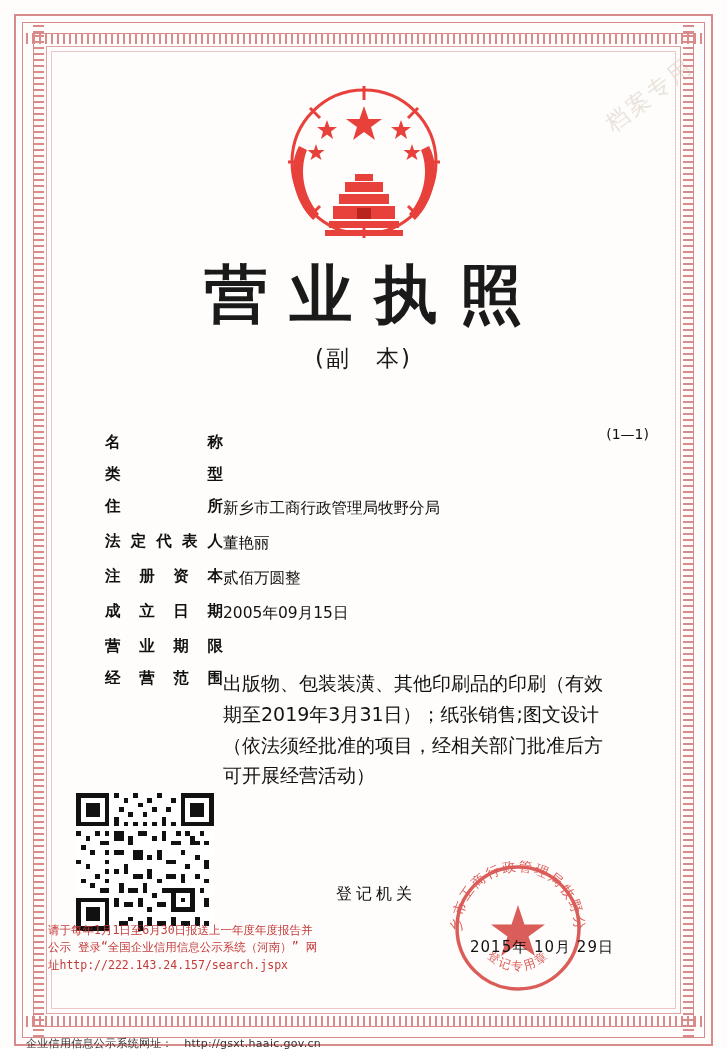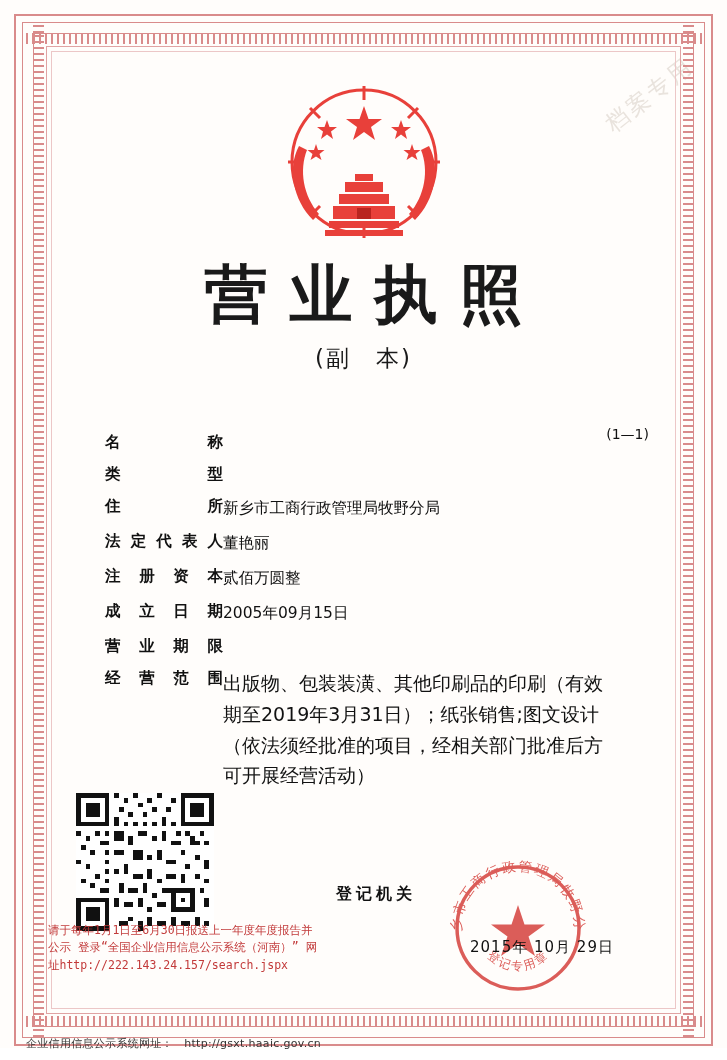--- a/index.html
+++ b/index.html
@@ -193,21 +193,21 @@
     line-height: 1.52;
     color: #c23a3a;
   }
 
   
   .reg-auth {
     position: absolute;
     left: 336px;
     top: 884px;
     font-size: 16px;
-    font-weight: 700;
+    font-weight: 400;
     letter-spacing: 4px;
     color: #111;
   }
   .reg-date {
     position: absolute;
     left: 470px;
     top: 938px;
     font-size: 15px;
     color: #111;
     letter-spacing: 1px;

